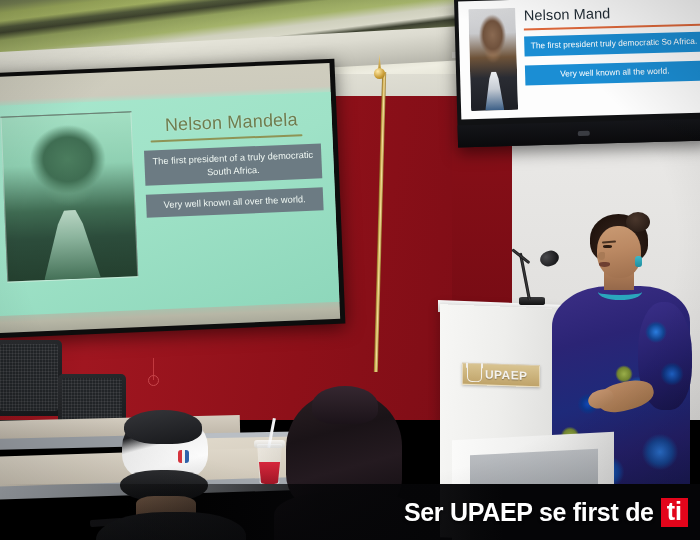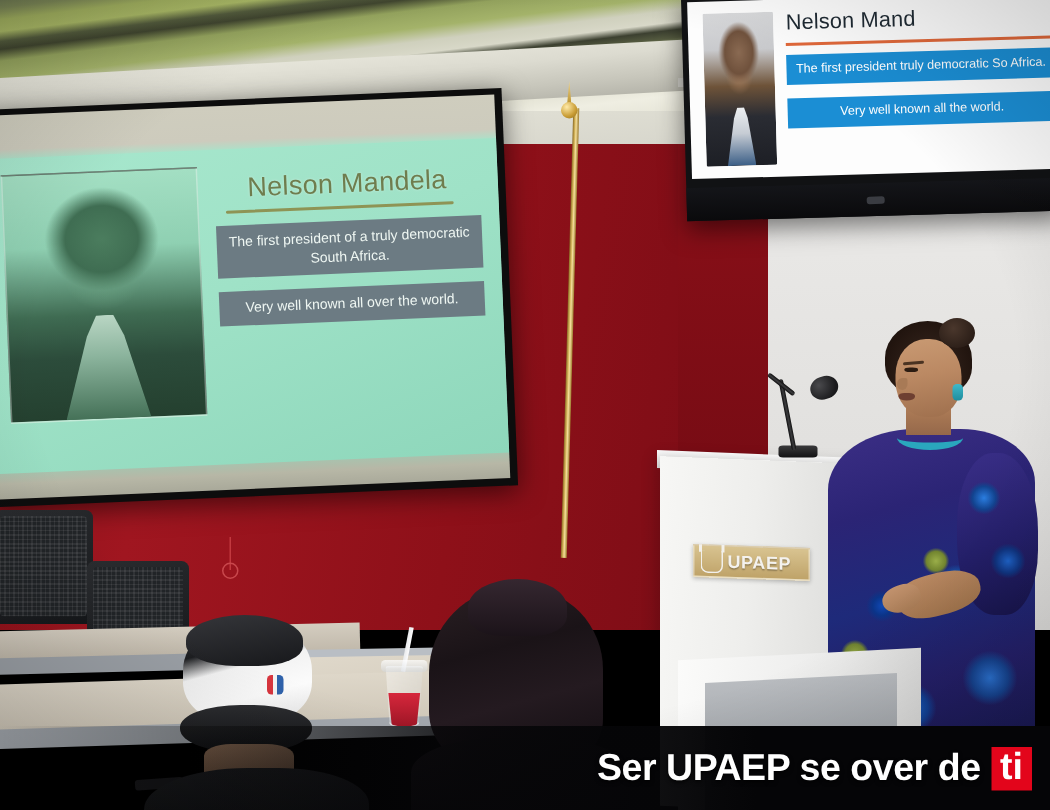--- a/index.html
+++ b/index.html
@@ -558,17 +558,17 @@
     <div class="cap-panel-dark"></div>
     <div class="cap-logo"></div>
     <div class="cap-brim"></div>
     <div class="head-neck"></div>
     <div class="shoulders-dark"></div>
   </div>
 
   <div class="vignette"></div>
 
   <div class="banner">
-    <span class="banner-text">Ser UPAEP se over de</span>
+    <span class="banner-text">Ser UPAEP se first de</span>
     <span class="banner-ti">ti</span>
   </div>
 
 </div>
 
 </body></html>

